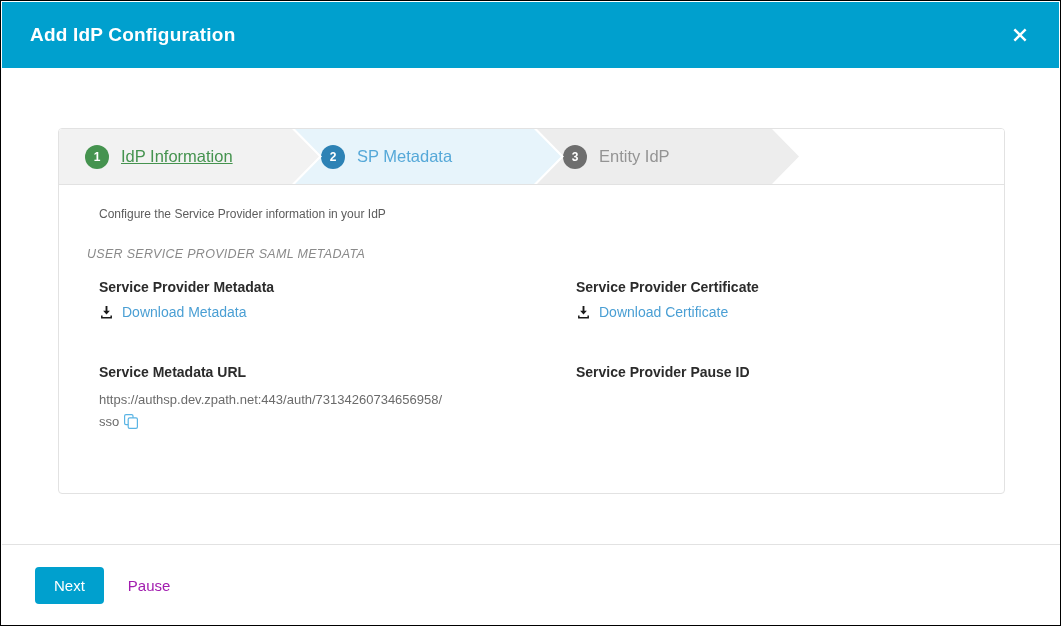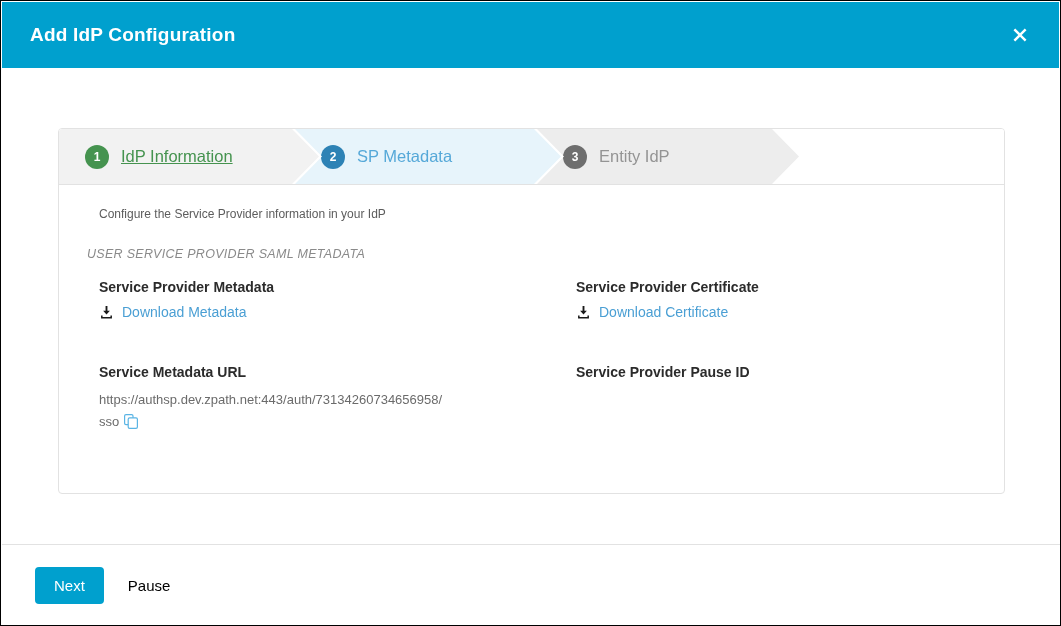--- a/index.html
+++ b/index.html
@@ -198,21 +198,21 @@
     color: #ffffff;
     font-size: 15px;
     border: none;
     border-radius: 4px;
     padding: 10px 19px;
     cursor: pointer;
     font-family: Liberation Sans, sans-serif;
   }
   .link-pause {
     margin-left: 24px;
-    color: #000000;
+    color: #a21caf;
     font-size: 15px;
     cursor: pointer;
     text-decoration: none;
   }
 </style>
 </head>
 <body>
 
 <div id="screen">
 

